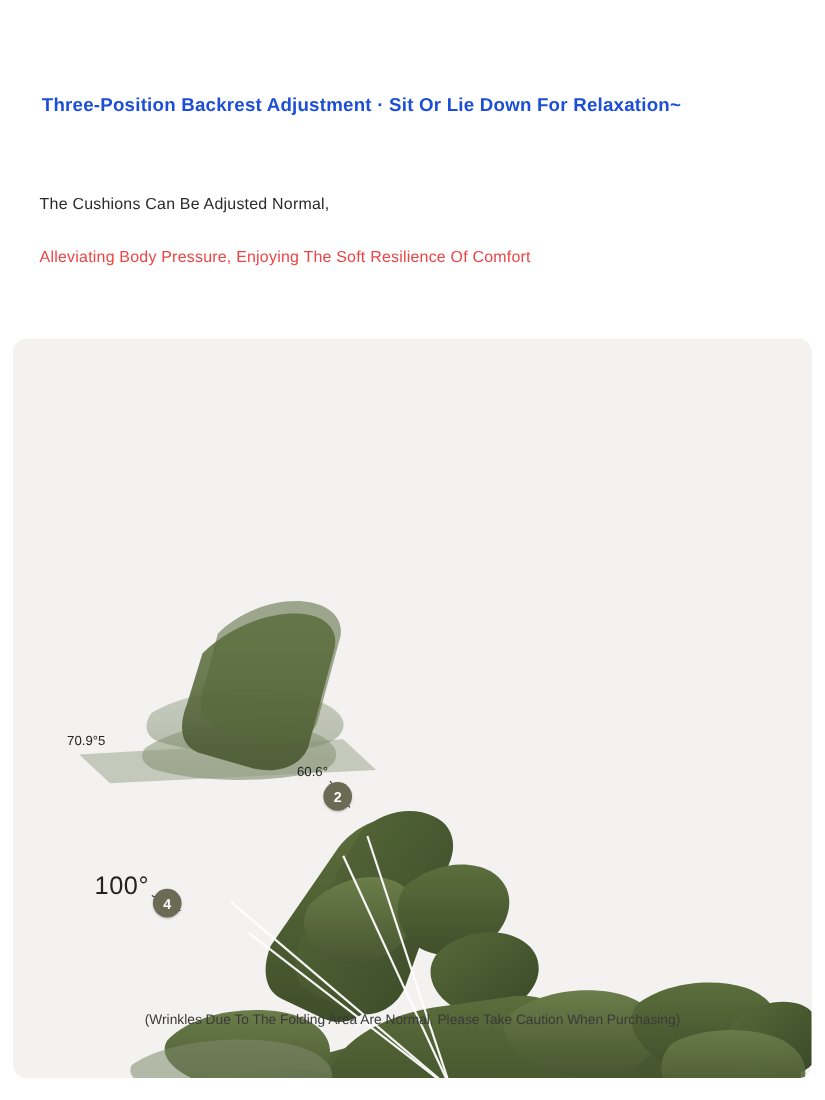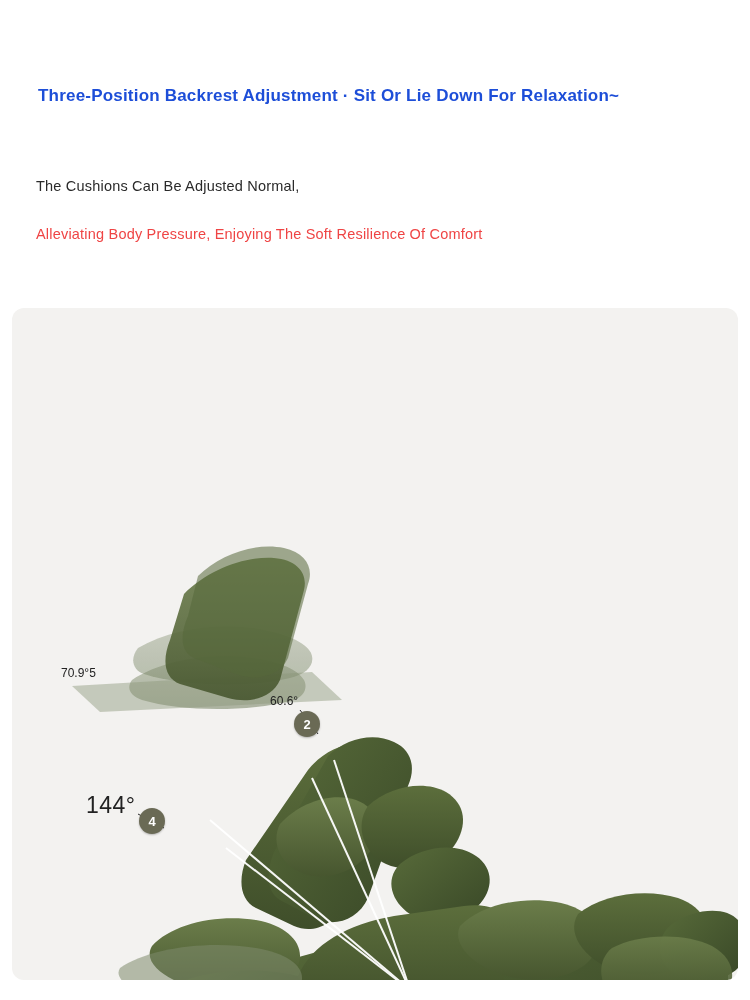--- a/index.html
+++ b/index.html
@@ -226,21 +226,22 @@
         <g stroke="#2b2b2b" stroke-width="1" fill="none">
           <line x1="152" y1="520" x2="126" y2="506"></line>
           <line x1="306" y1="426" x2="288" y2="402"></line>
           <line x1="86" y1="676" x2="118" y2="676"></line>
         </g>
       </svg>
 
       <div class="ann-label" style="left:258px; top:386px;">60.6°</div>
       <div class="badge" style="left:282px; top:403px;">2</div>
 
-      <div class="ann-label big" style="left:74px; top:484px;">144°</div>
+      <div class="ann-label big" style="left:74px; top:484px;">100°</div>
       <div class="badge" style="left:127px; top:500px;">4</div>
 
       <div class="ann-label" style="left:24px; top:358px;margin-left:25px;">70.9°5</div>
     </div>
 
+    <div class="figure-note">(Wrinkles Due To The Folding Area Are Normal, Please Take Caution When Purchasing)</div>
   </div>
 
 </div>
 
 </body></html>

